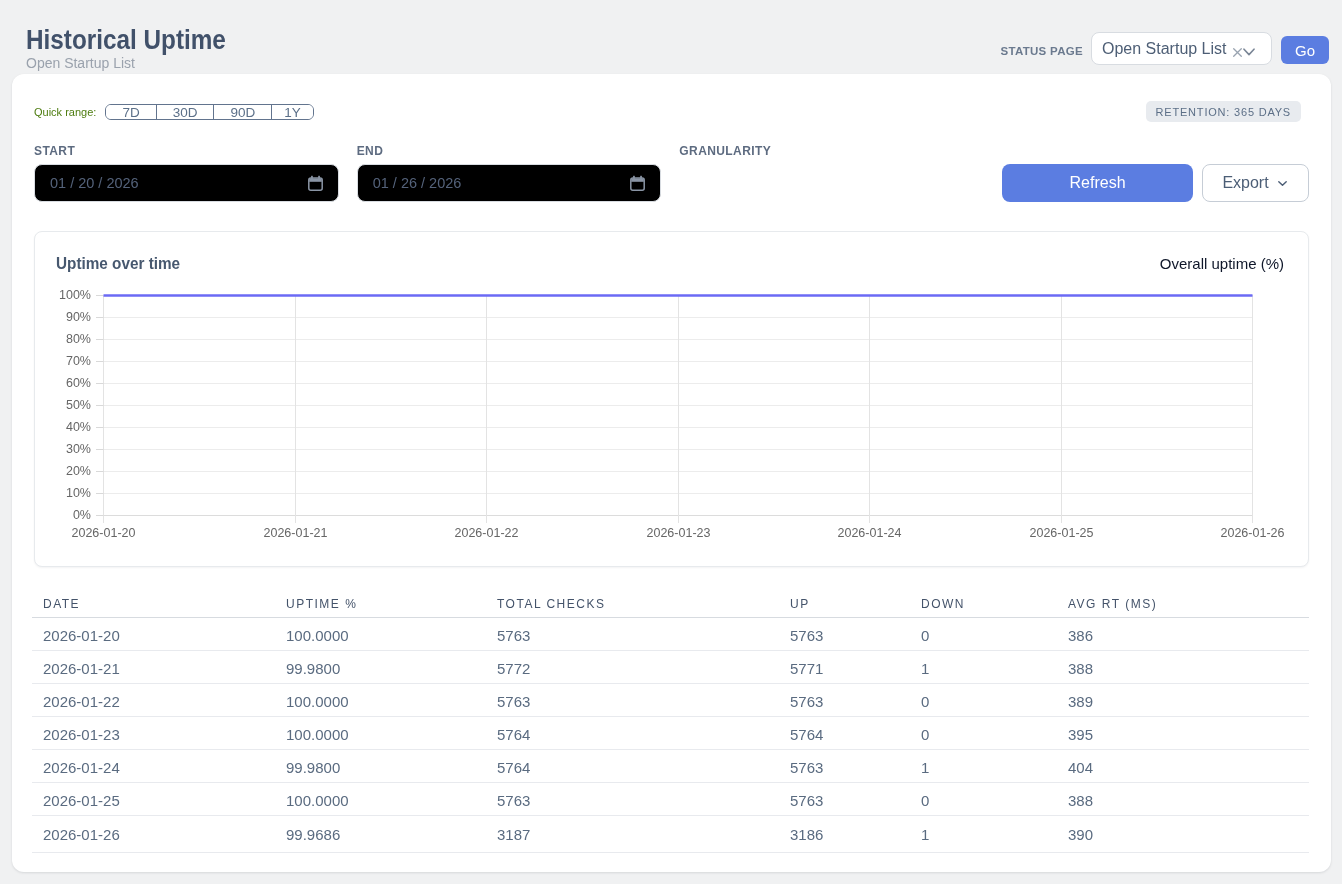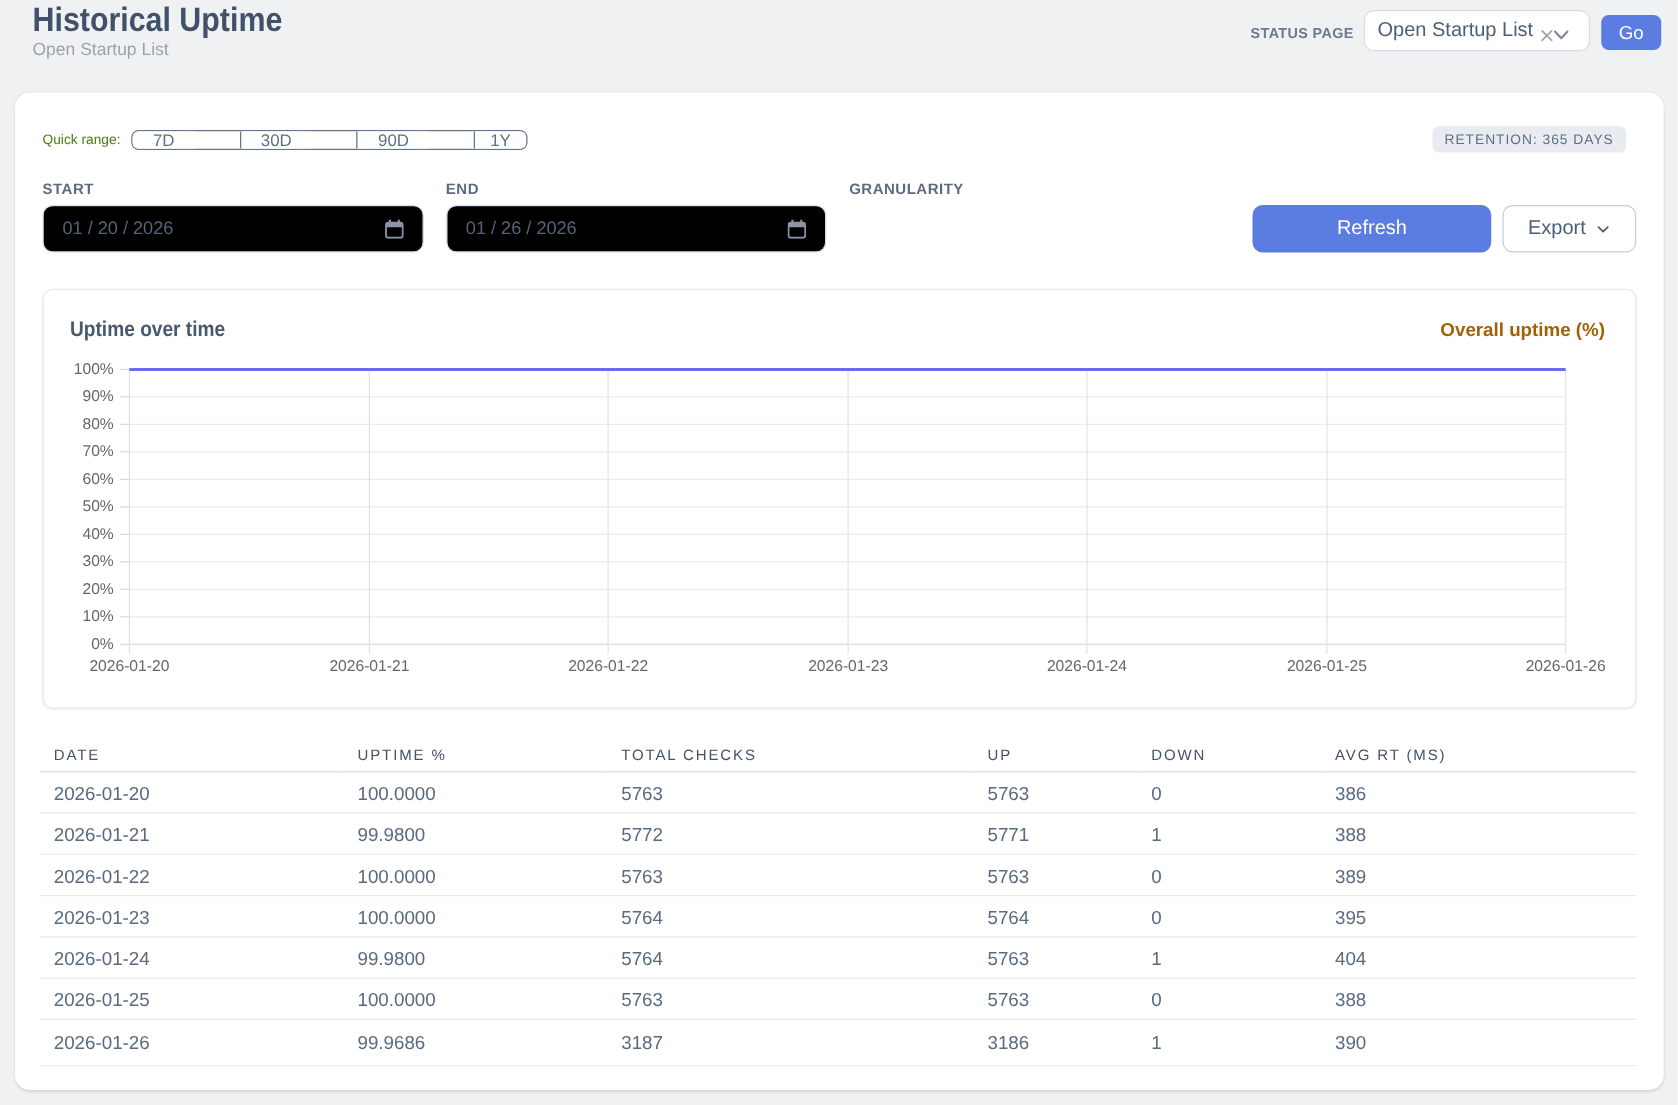--- a/index.html
+++ b/index.html
@@ -6,21 +6,21 @@
 * { margin:0; padding:0; box-sizing:border-box; }
 html,body { width:1342px; height:884px; overflow:hidden; }
 body {
   background:#f0f1f2;
   font-family:"Liberation Sans", sans-serif;
   color:#44536a;
 }
 
 .topbar {
   display:flex; justify-content:space-between; align-items:flex-start;
-  padding:0 13px 0 26px; height:54px;
+  padding:24px 13px 0 26px; height:54px;
 }
 .titleblock h1 {
   font-size:27px; font-weight:700; color:#41516a;
   line-height:30px; margin-top:1px;
   transform:scaleX(0.9); transform-origin:left center;
 }
 .titleblock .sub {
   font-size:14px; color:#9aa2ad; margin-top:0;
 }
 .topctl { display:flex; align-items:center; margin-top:8px; }
@@ -43,21 +43,21 @@
 }
 
 .card {
   position:absolute; left:12px; top:74px; width:1319px; height:798px;
   background:#fff; border-radius:12px;
   box-shadow:0 1px 3px rgba(16,24,40,.08), 0 1px 2px rgba(16,24,40,.04);
   padding:24px 22px 0 22px;
 }
 .row1 { display:flex; align-items:center; height:27px; }
 .qr-label { font-size:11px; color:#4d7c0f; margin-right:9px; }
-.seg { display:flex; border:1px solid #62748e; border-radius:6px; overflow:hidden; height:16px;gap:36px; }
+.seg { display:flex; border:1px solid #62748e; border-radius:6px; overflow:hidden; height:16px; }
 .seg button {
   background:#fff; border:none; border-left:1px solid #62748e;
   font-family:inherit; font-size:13.5px; color:#5c7089; padding:0 16px;
   height:100%;
 }
 .seg button:first-child { border-left:none; }
 .seg button:last-child { padding:0 12px; }
 .badge {
   margin-left:auto; margin-right:8px; background:#e8ebef; border-radius:5px; height:21px;
   display:flex; align-items:center; padding:0 10px;
@@ -92,21 +92,21 @@
 .chartcard {
   position:absolute; left:22px; top:157px; width:1275px; height:336px;
   border:1px solid #e7eaed; border-radius:8px; background:#fff;
   box-shadow:0 1px 2px rgba(16,24,40,.05);
 }
 .chartcard .head {
   display:flex; justify-content:space-between; align-items:baseline;
   padding:22px 24px 0 21px;
 }
 .chartcard .head .t1 { font-size:17px; font-weight:700; color:#47586f; transform:scaleX(0.9); transform-origin:left center; }
-.chartcard .head .t2 { font-size:15px; color:#a16207;font-weight:bold; }
+.chartcard .head .t2 { font-size:15px; color:#0f172a; }
 
 .tablewrap { position:absolute; left:20px; top:513px; width:1277px; }
 table { border-collapse:collapse; width:100%; table-layout:fixed; }
 th {
   text-align:left; font-size:12px; font-weight:400; letter-spacing:1.5px;
   color:#44536a; padding:10px 10px 6px 11px; border-bottom:1px solid #d7dbe0;
 }
 td {
   font-size:15px; color:#5a6b80; padding:2px 10px 0 11px; height:33px;
   border-bottom:1px solid #e8eaee;

